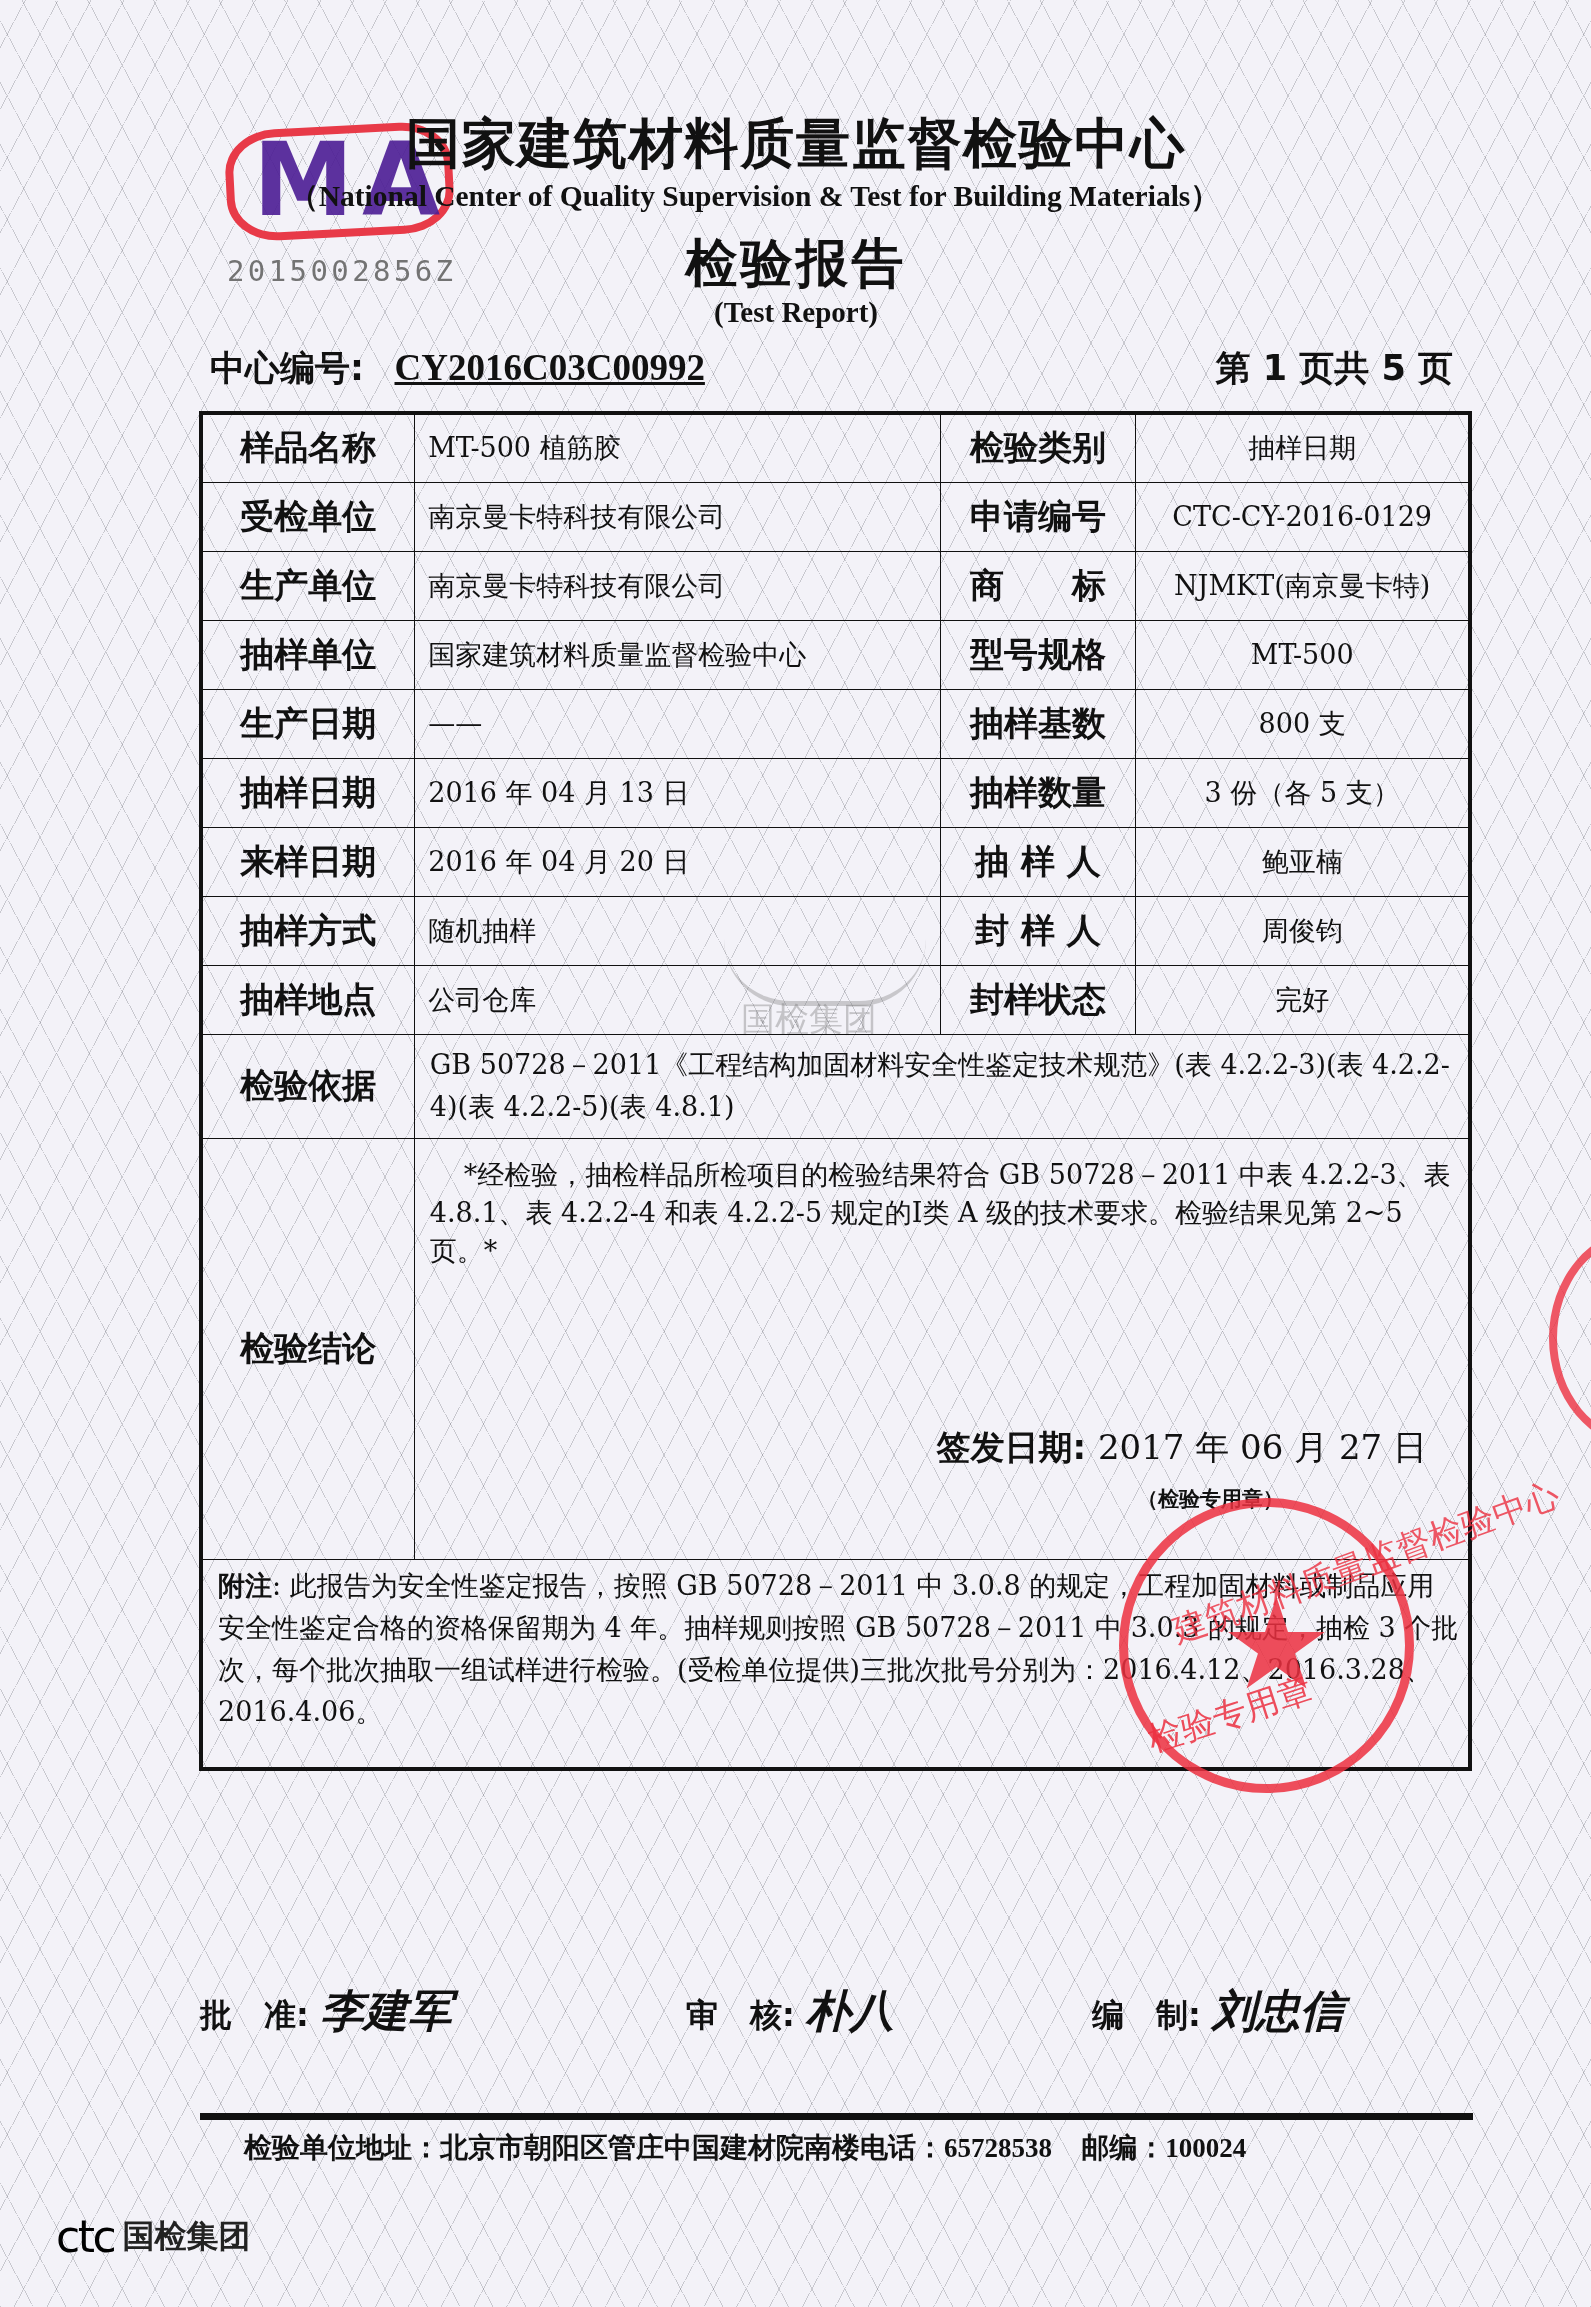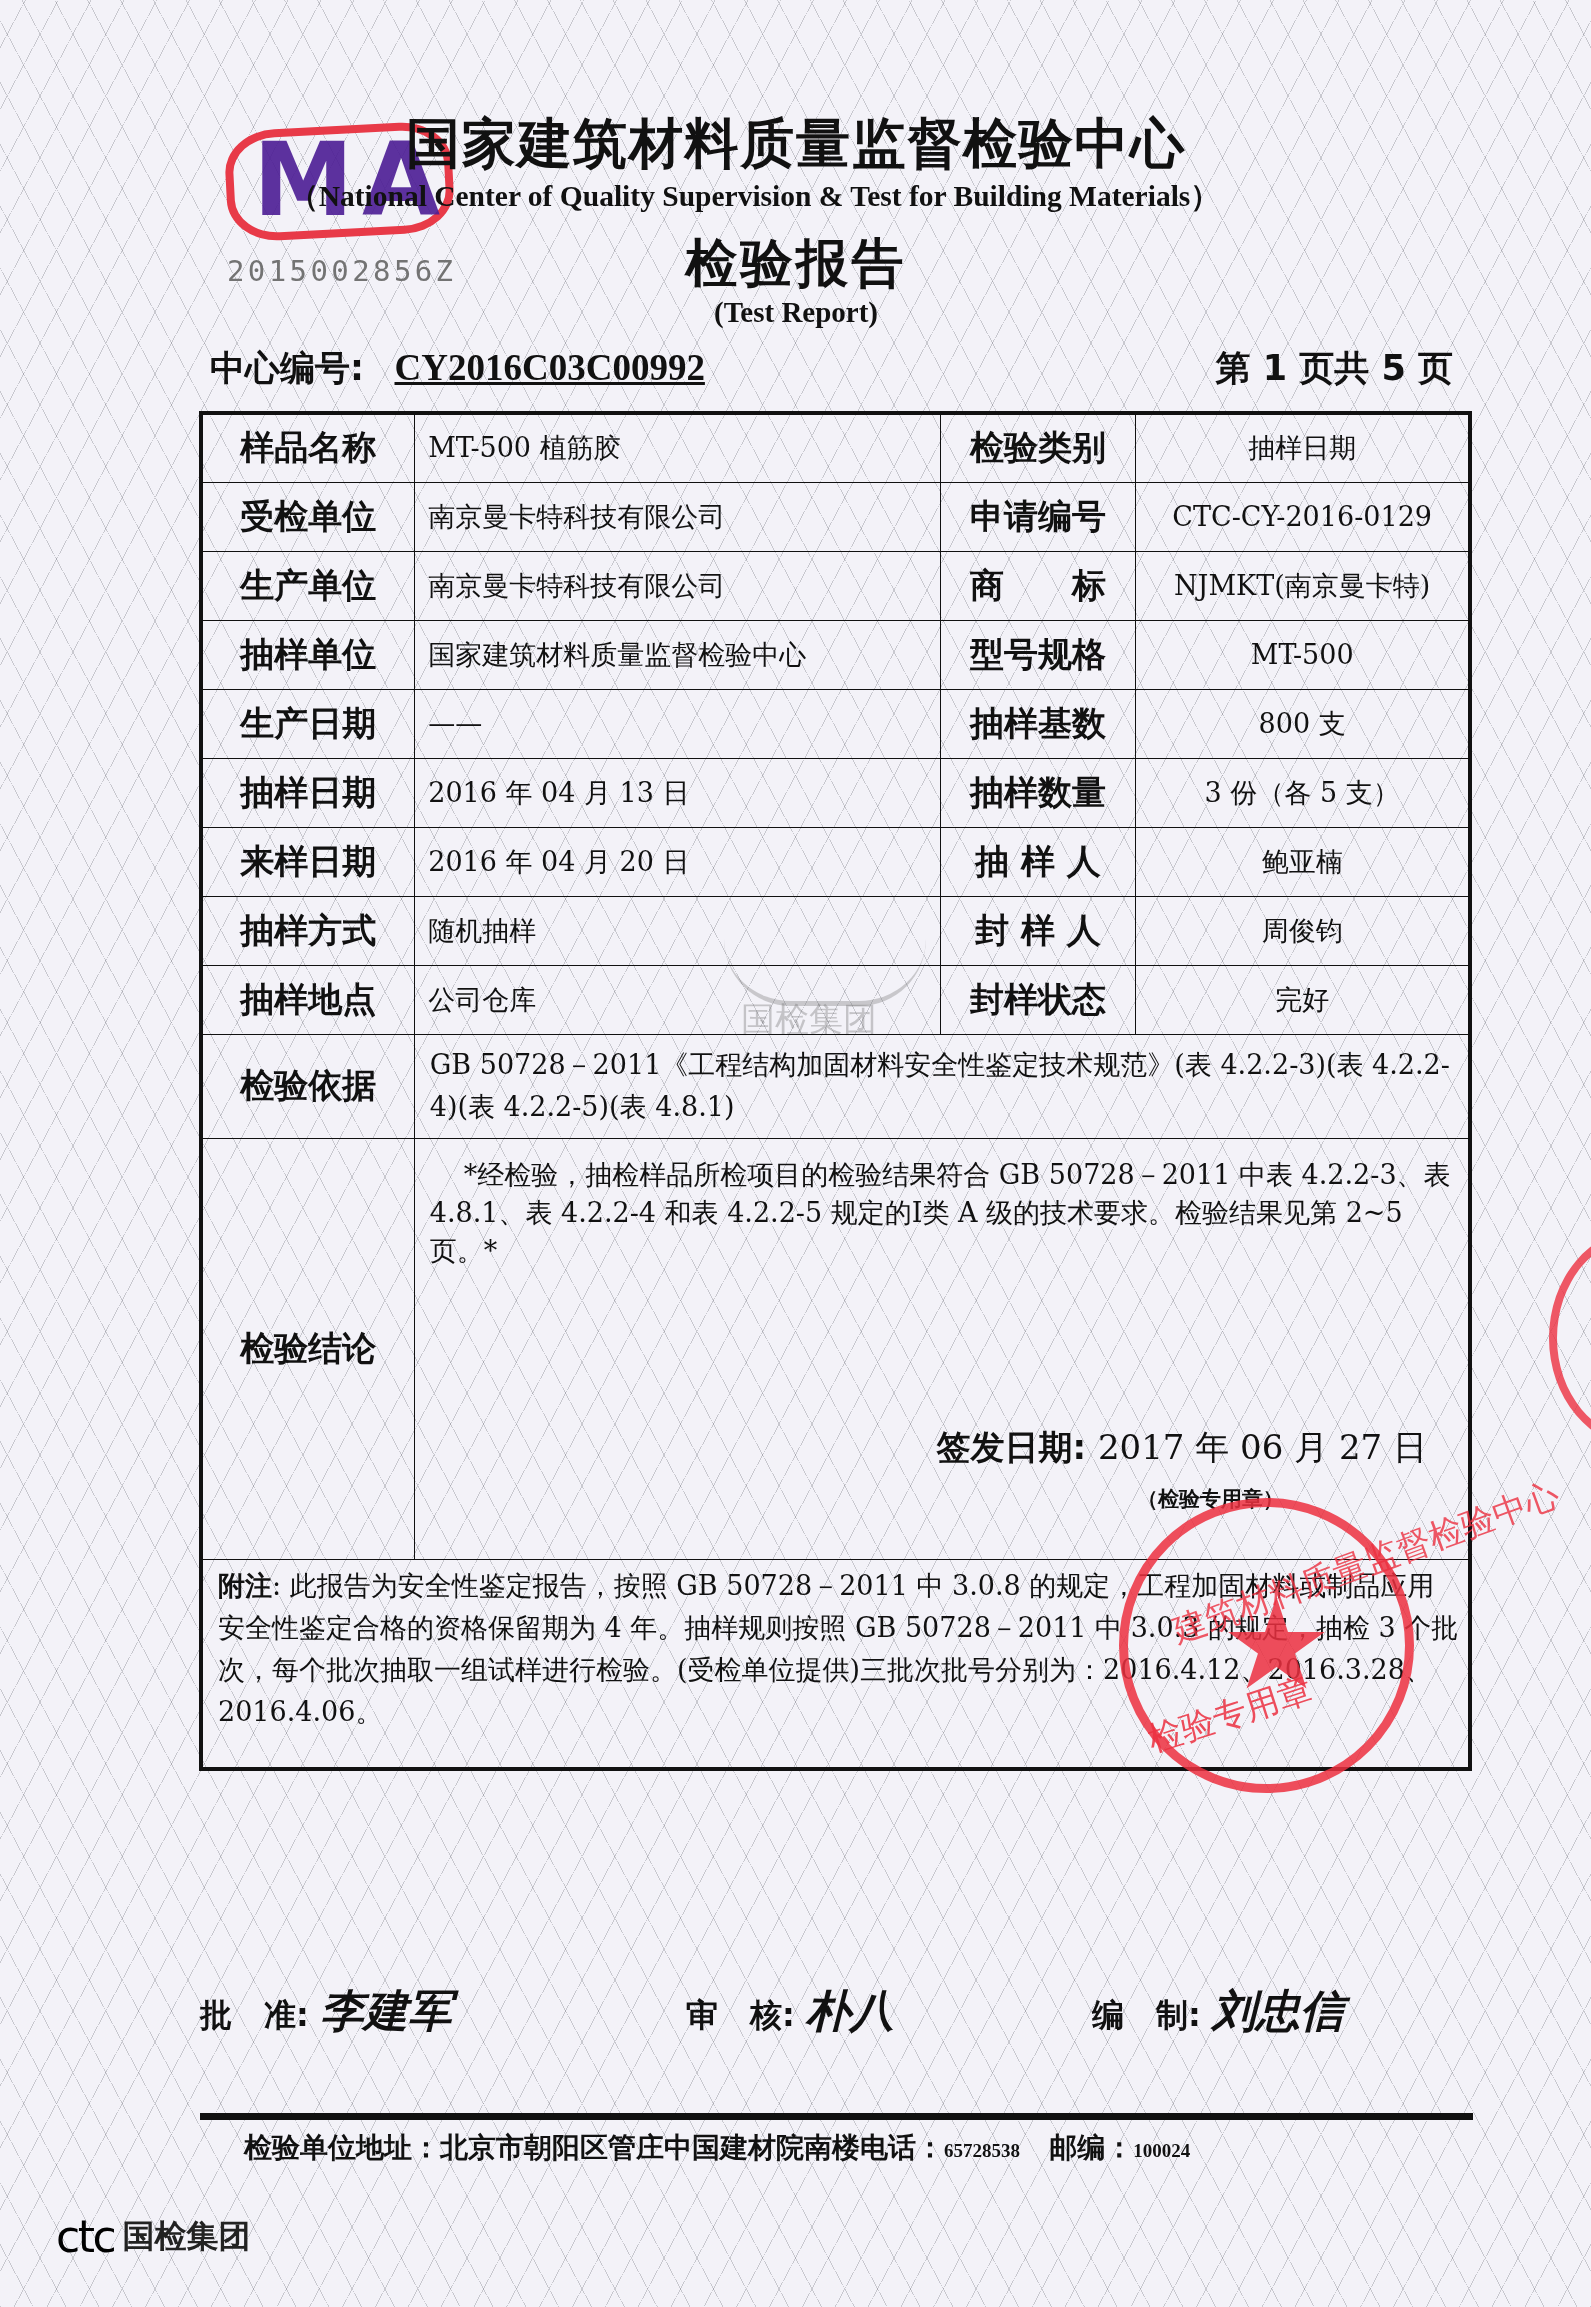--- a/index.html
+++ b/index.html
@@ -46,21 +46,21 @@
   .seal-arc { left:1162px; top:1540px; color:#ec3040; font-family:"DejaVu Sans", sans-serif; font-size:34px; opacity:0.8; transform:rotate(-20deg); }
   .edge-seal { left:1549px; top:1229px; width:168px; height:202px; border:8.4px solid #ec3040; border-radius:50%; opacity:0.8; }
 
   .wm { left:724px; top:917px; width:202px; height:84px; border-bottom:5px solid rgba(120,120,120,0.35); border-radius:0 0 67px 67px; }
   .wm2 { left:741px; top:997px; color:rgba(110,110,110,0.35); font-family:"DejaVu Sans", sans-serif; font-size:34px; }
 
   .sign-row { top:1982px; font-family:"DejaVu Sans", sans-serif; font-weight:bold; font-size:32px; }
   .sig { font-family:"DejaVu Serif", serif; font-style:italic; font-size:44px; }
   .rule { left:200px; top:2113px; width:1273px; height:6.7px; background:#111; }
   .addr { left:244px; top:2129px; font-family:"DejaVu Sans", sans-serif; font-weight:bold; font-size:28px; }
-  .addr .n { font-family:"Liberation Serif", serif; font-size:19px; }
+  .addr .n { font-family:"Liberation Serif", serif; font-size:27px; }
   .logo { left:56px; top:2215px; display:flex; align-items:center; }
   .logo .ctc { font-family:"DejaVu Sans", sans-serif; font-weight:normal; font-size:44px; color:#000000; letter-spacing:-2.5px; line-height:42px; }
   .logo .name { font-family:"DejaVu Sans", sans-serif; font-weight:bold; font-size:32px; color:#222; margin-left:8.4px; }
 </style>
 </head>
 <body>
 
 <div class="abs ma-stamp"></div>
 <div class="abs ma-text">MA</div>
 <div class="abs ma-num">2015002856Z</div>

